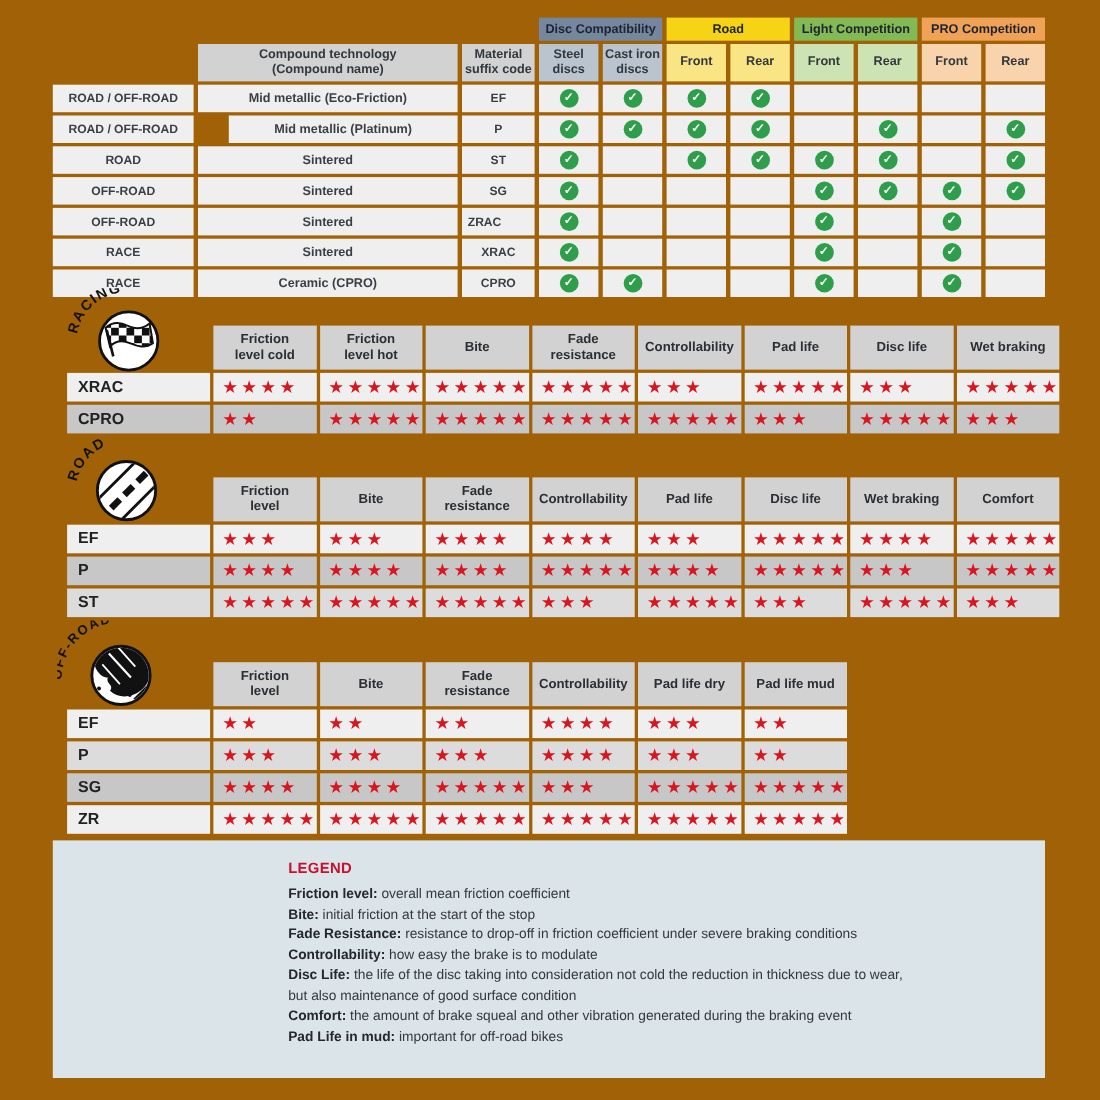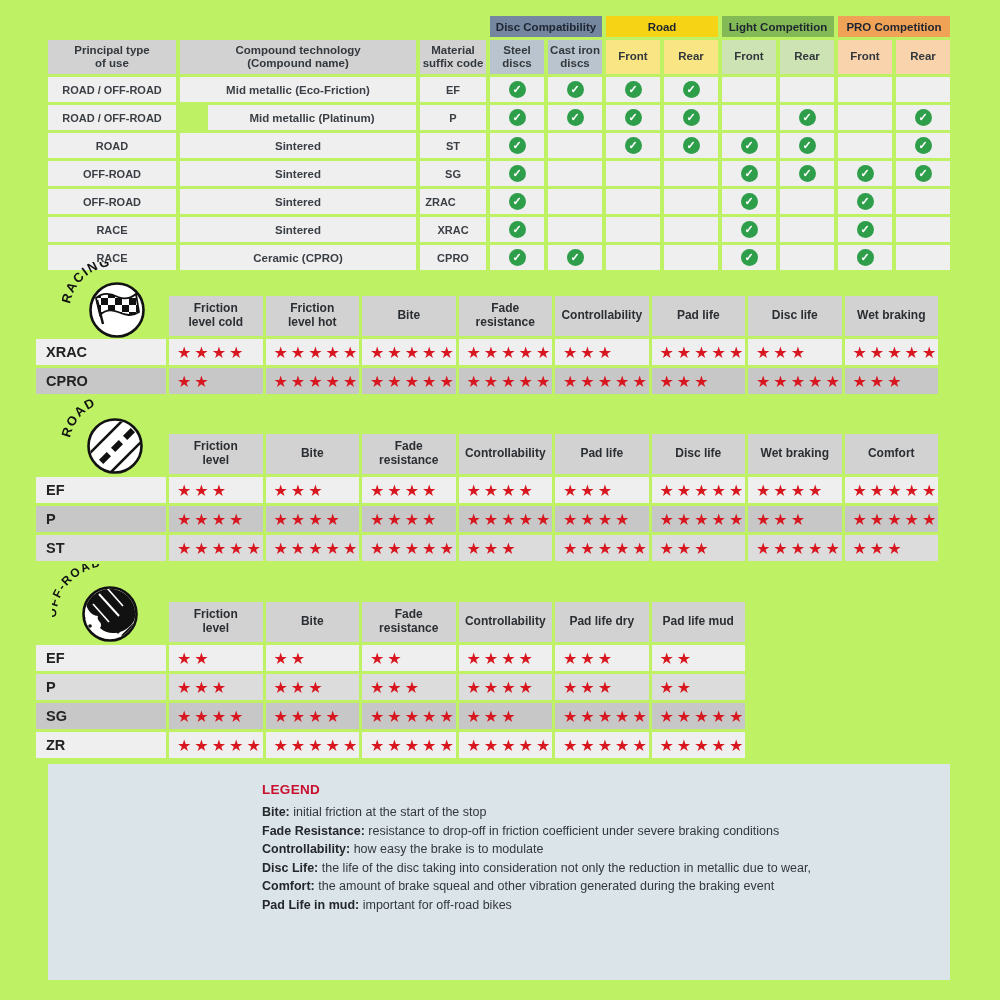--- a/index.html
+++ b/index.html
@@ -1,35 +1,35 @@
 <!DOCTYPE html>
 <html style="--star_red: #d8161f; --check_green: #2f9e4a; --header_gray: #d2d2d2; --row_light: #efefef; --row_medium: #dcdcdc; --row_dark: #c7c7c7; --legend_bg: #dbe4e9; --legend_title: #c8102e;"><head>
 <meta charset="utf-8">
 <style>
   html,body{margin:0;padding:0;background:#ffffff;}
-  .page{position:relative;width:1000px;height:1000px;background:#bef264;
+  .page{position:relative;width:1000px;height:1000px;background:#a16207;
         font-family:"Liberation Sans", sans-serif;overflow:hidden;}
 
   
   #compat-grid{position:absolute;left:48px;top:16px;width:902px;
     display:grid;grid-template-columns:128px 236px 66px repeat(8,1fr);
     column-gap:4px;row-gap:3px;
     grid-template-rows:21px 34px repeat(7,25px);}
   .group-h{display:flex;align-items:center;justify-content:center;
     font-size:11.5px;font-weight:700;color:#1d2430;}
   .subh{display:flex;align-items:center;justify-content:center;text-align:center;
     font-size:11.5px;font-weight:700;color:#33383d;white-space:pre-line;line-height:1.15;}
   .cell{display:flex;align-items:center;justify-content:center;text-align:center;
     background:var(--row_light);font-size:11px;font-weight:700;color:#3a3f45;}
   .cell .note{color:#9aa0a6;margin-left:3px;margin-top:40px;}
   .check{width:17px;height:17px;border-radius:50%;background:var(--check_green);
     color:#fff;font-size:11px;font-weight:700;line-height:17px;text-align:center;}
 
   
-  .rate-grid{position:absolute;left:36px;display:grid;column-gap:3px;row-gap:3px;}
+  .rate-grid{position:absolute;left:61px;display:grid;column-gap:3px;row-gap:3px;}
   .cols-8{grid-template-columns:130px repeat(8,93.5px);}
   .cols-6{grid-template-columns:130px repeat(6,93.5px);}
   .rate-head{height:40px;background:var(--header_gray);display:flex;align-items:center;
     justify-content:center;text-align:center;font-size:12px;font-weight:700;
     color:#2b2f33;white-space:pre-line;line-height:1.15;}
   .rate-spacer{background:transparent;}
   .row-label{height:26px;display:flex;align-items:center;padding-left:10px;
     font-size:14.5px;font-weight:700;color:#222;box-sizing:border-box;}
   .stars{height:26px;display:flex;align-items:center;padding-left:8px;
     color:var(--star_red);font-size:16px;letter-spacing:3px;box-sizing:border-box;
@@ -54,22 +54,20 @@
 </head>
 <body>
 
 <div class="page">
 
   <div id="compat-grid">
       <div class="group-h" style="grid-area: 1 / 4 / auto / span 2; background: rgb(117, 135, 158);">Disc Compatibility</div>
       <div class="group-h" style="grid-area: 1 / 6 / auto / span 2; background: rgb(247, 211, 22);">Road</div>
       <div class="group-h" style="grid-area: 1 / 8 / auto / span 2; background: rgb(132, 186, 85);">Light Competition</div>
       <div class="group-h" style="grid-area: 1 / 10 / auto / span 2; background: rgb(240, 162, 87);">PRO Competition</div>
-      <div class="subh" style="grid-area: 2 / 1; background: var(--header_gray);">Principal type
-of use</div>
       <div class="subh" style="grid-area: 2 / 2; background: var(--header_gray);">Compound technology
 (Compound name)</div>
       <div class="subh" style="grid-area: 2 / 3; background: var(--header_gray);">Material
 suffix code</div>
       <div class="subh" style="grid-area: 2 / 4; background: rgb(185, 196, 207);">Steel
 discs</div>
       <div class="subh" style="grid-area: 2 / 5; background: rgb(185, 196, 207);">Cast iron
 discs</div>
       <div class="subh" style="grid-area: 2 / 6; background: rgb(249, 229, 131);">Front</div>
       <div class="subh" style="grid-area: 2 / 7; background: rgb(249, 229, 131);">Rear</div>
@@ -408,22 +406,24 @@
       <div class="stars sh-light">★★★★★</div>
       <div class="stars sh-light">★★★★★</div>
       <div class="stars sh-light">★★★★★</div>
       <div class="stars sh-light">★★★★★</div>
       <div class="stars sh-light">★★★★★</div>
     </div>
 
   <div id="legend">
     <div id="legend-title">LEGEND</div>
     <div id="legend-lines">
+        <div class="legend-line"><b>Friction level: </b><span>overall mean friction coefficient</span></div>
         <div class="legend-line"><b>Bite: </b><span>initial friction at the start of the stop</span></div>
         <div class="legend-line"><b>Fade Resistance: </b><span>resistance to drop-off in friction coefficient under severe braking conditions</span></div>
         <div class="legend-line"><b>Controllability: </b><span>how easy the brake is to modulate</span></div>
-        <div class="legend-line"><b>Disc Life: </b><span>the life of the disc taking into consideration not only the reduction in metallic due to wear,</span></div>
+        <div class="legend-line"><b>Disc Life: </b><span>the life of the disc taking into consideration not cold the reduction in thickness due to wear,</span></div>
+        <div class="legend-line"><span>but also maintenance of good surface condition</span></div>
         <div class="legend-line"><b>Comfort: </b><span>the amount of brake squeal and other vibration generated during the braking event</span></div>
         <div class="legend-line"><b>Pad Life in mud: </b><span>important for off-road bikes</span></div>
       </div>
   </div>
 
 </div>
 
 </body></html>

